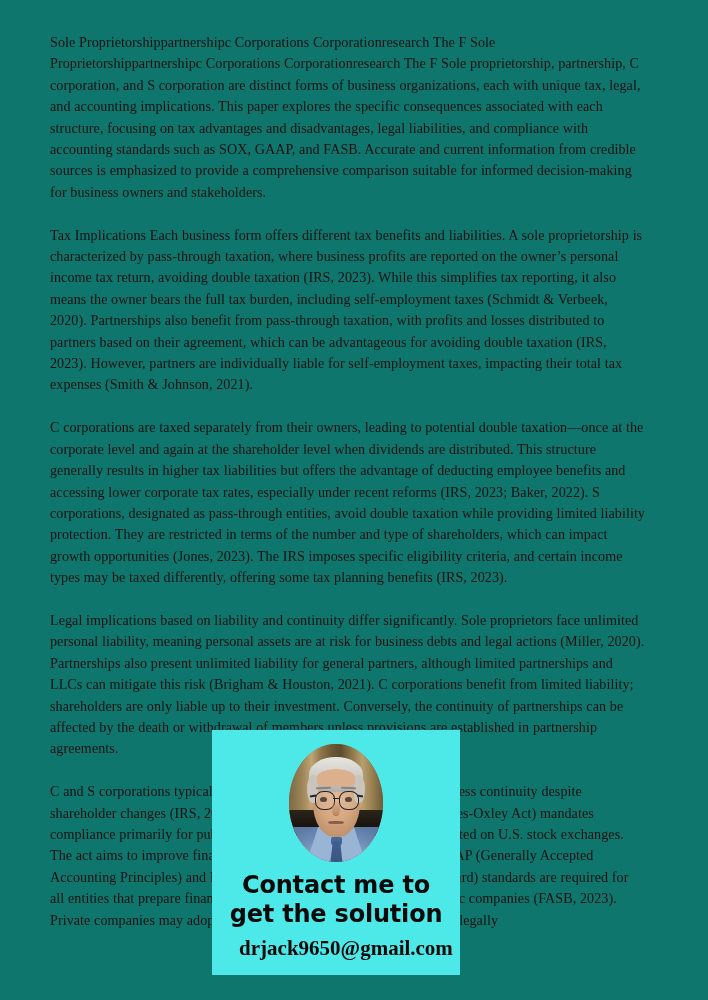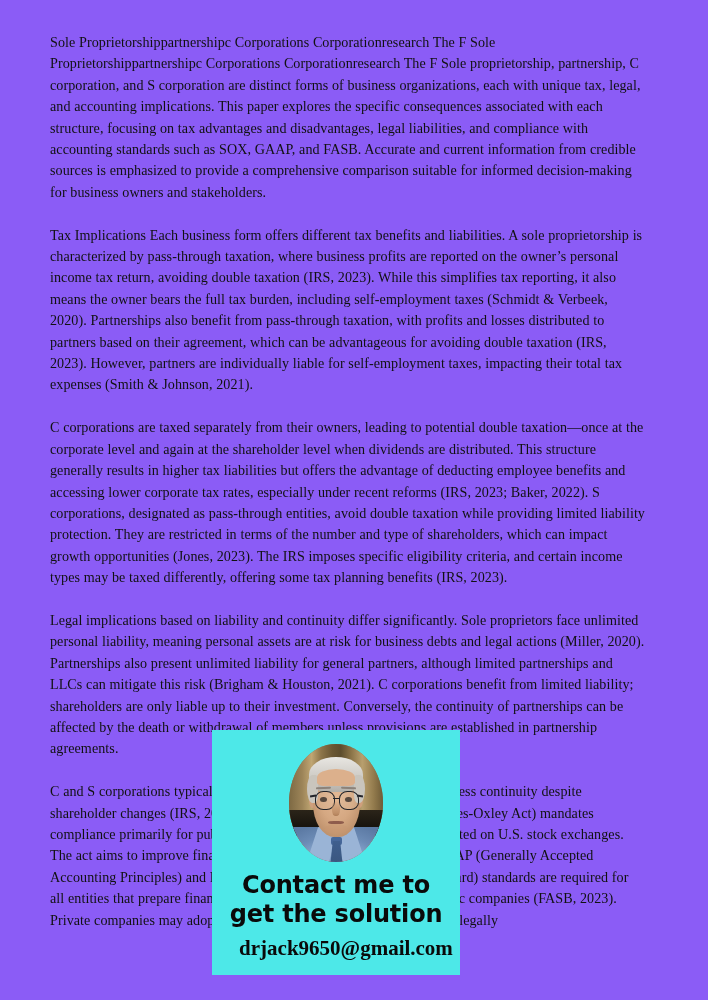--- a/index.html
+++ b/index.html
@@ -15,21 +15,21 @@
     font-family: "Liberation Serif", "DejaVu Serif", serif;
     -webkit-font-smoothing: antialiased;
   }
 
   #page {
     position: absolute;
     left: 0;
     top: 0;
     width: 708px;
     height: 1000px;
-    background: #8b5cf6;
+    background: #0f766e;
   }
 
   #doc-body {
     position: absolute;
     left: 50px;
     top: 32px;
     width: 596px;
   }
 
   .para {

